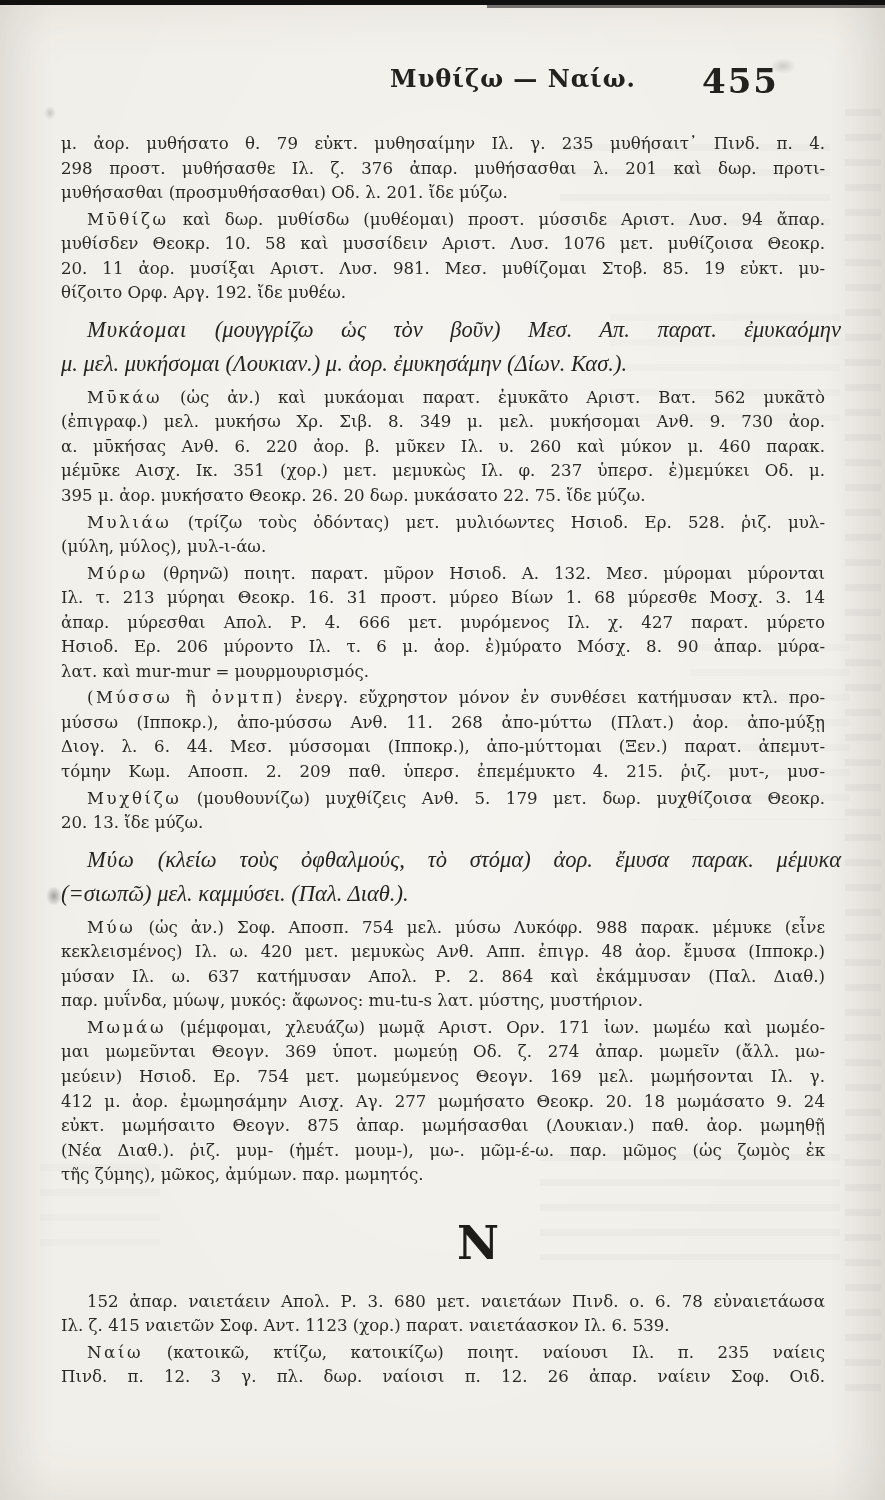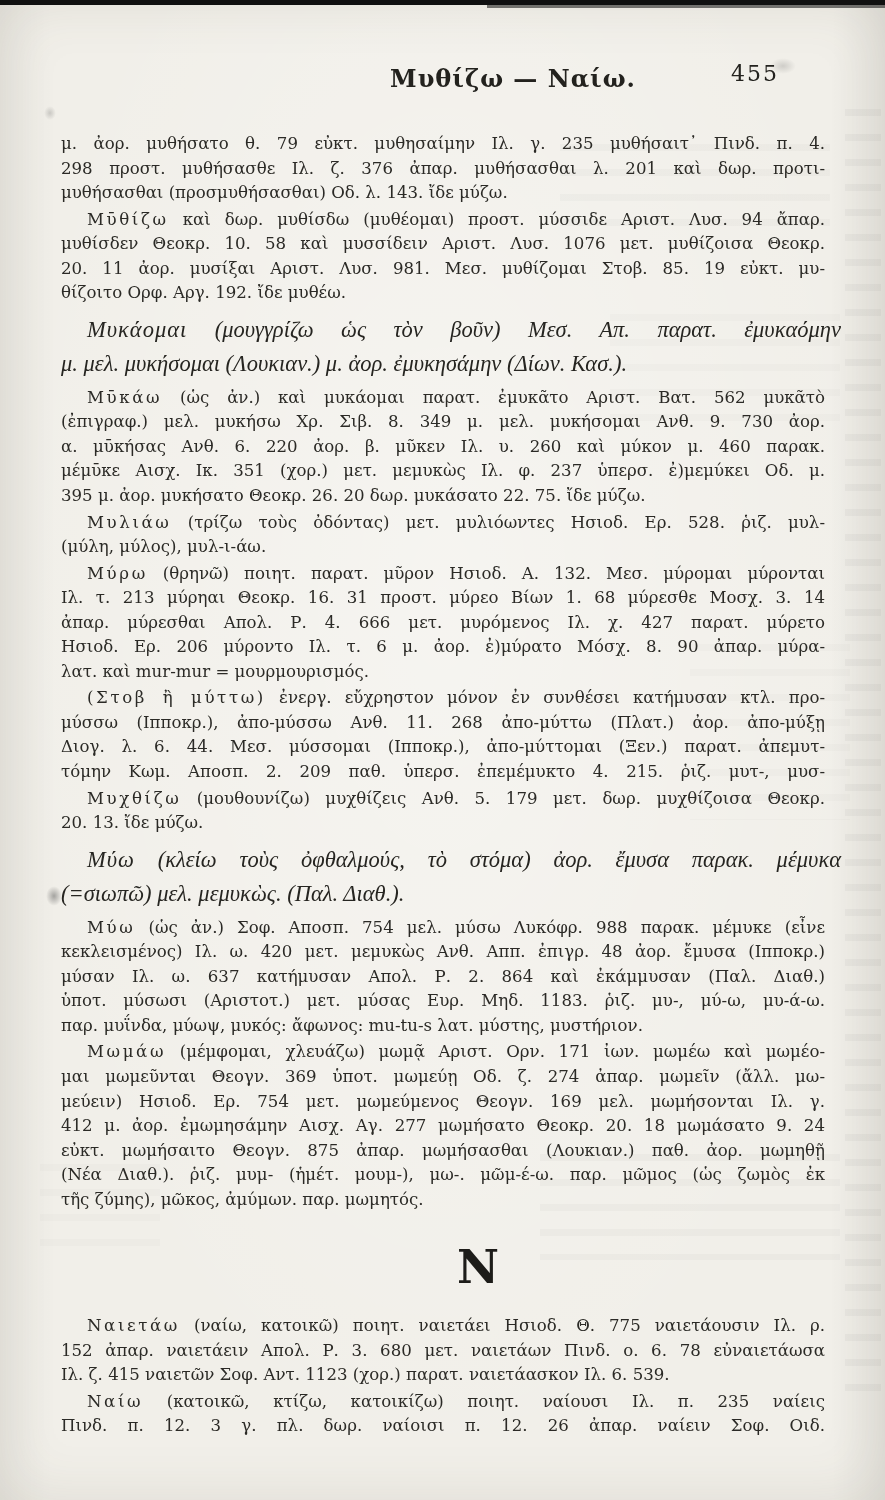--- a/index.html
+++ b/index.html
@@ -33,21 +33,21 @@
   #content{position:absolute;left:61px;top:64px;width:780px;}
 
   #running-head{position:relative;height:44px;}
   #page-title{
     position:absolute;left:0;right:0;text-align:center;
     transform:translateX(62px);
     font-size:24px;font-weight:bold;letter-spacing:1px;color:#23221e;
   }
   #page-number{
     position:absolute;right:62px;top:-3px;
-    font-size:22px;font-weight:normal;color:#23221e;letter-spacing:2px;
+    font-size:34px;font-weight:bold;color:#23221e;letter-spacing:2px;
   }
 
   #text-block{margin-top:24px;}
   .para{margin:0 16px 2px 0;}
   .para .line{
     font-size:16.6px;line-height:24.55px;
     text-align:justify;text-align-last:justify;
     white-space:normal;
   }
   .para .line.last{text-align-last:left;}
@@ -85,21 +85,21 @@
 
   <div id="content">
     <div id="running-head">
       <div id="page-title">Μυθίζω — Ναίω.</div>
       <div id="page-number">455</div>
     </div>
     <div id="text-block">
         <div class="para continuation">
           <div class="line"><span>μ. ἀορ. μυθήσατο θ. 79 εὐκτ. μυθησαίμην Ιλ. γ. 235 μυθήσαιτ᾽ Πινδ. π. 4.</span></div>
           <div class="line"><span>298 προστ. μυθήσασθε Ιλ. ζ. 376 ἀπαρ. μυθήσασθαι λ. 201 καὶ δωρ. προτι-</span></div>
-          <div class="line last"><span>μυθήσασθαι (προσμυθήσασθαι) Οδ. λ. 143. ἴδε μύζω.</span></div>
+          <div class="line last"><span>μυθήσασθαι (προσμυθήσασθαι) Οδ. λ. 201. ἴδε μύζω.</span></div>
         </div>
         <div class="para entry">
           <div class="line"><span class="head">Μῡθίζω</span><span> καὶ δωρ. μυθίσδω (μυθέομαι) προστ. μύσσιδε Αριστ. Λυσ. 94 ἄπαρ.</span></div>
           <div class="line"><span>μυθίσδεν Θεοκρ. 10. 58 καὶ μυσσίδειν Αριστ. Λυσ. 1076 μετ. μυθίζοισα Θεοκρ.</span></div>
           <div class="line"><span>20. 11 ἀορ. μυσίξαι Αριστ. Λυσ. 981. Μεσ. μυθίζομαι Στοβ. 85. 19 εὐκτ. μυ-</span></div>
           <div class="line last"><span>θίζοιτο Ορφ. Αργ. 192. ἴδε μυθέω.</span></div>
         </div>
         <div class="para entry-large">
           <div class="line"><span class="head">Μυκάομαι</span><span> (μουγγρίζω ὡς τὸν βοῦν) Μεσ. Απ. παρατ. ἐμυκαόμην</span></div>
           <div class="line last"><span>μ. μελ. μυκήσομαι (Λουκιαν.) μ. ἀορ. ἐμυκησάμην (Δίων. Κασ.).</span></div>
@@ -116,54 +116,52 @@
           <div class="line last"><span>(μύλη, μύλος), μυλ-ι-άω.</span></div>
         </div>
         <div class="para entry">
           <div class="line"><span class="head">Μύρω</span><span> (θρηνῶ) ποιητ. παρατ. μῦρον Ησιοδ. Α. 132. Μεσ. μύρομαι μύρονται</span></div>
           <div class="line"><span>Ιλ. τ. 213 μύρηαι Θεοκρ. 16. 31 προστ. μύρεο Βίων 1. 68 μύρεσθε Μοσχ. 3. 14</span></div>
           <div class="line"><span>ἀπαρ. μύρεσθαι Απολ. Ρ. 4. 666 μετ. μυρόμενος Ιλ. χ. 427 παρατ. μύρετο</span></div>
           <div class="line"><span>Ησιοδ. Ερ. 206 μύροντο Ιλ. τ. 6 μ. ἀορ. ἐ)μύρατο Μόσχ. 8. 90 ἀπαρ. μύρα-</span></div>
           <div class="line last"><span>λατ. καὶ mur-mur = μουρμουρισμός.</span></div>
         </div>
         <div class="para entry">
-          <div class="line"><span class="head">(Στοβ ἢ μύττω)</span><span> ἐνεργ. εὔχρηστον μόνον ἐν συνθέσει κατήμυσαν κτλ. προ-</span></div>
+          <div class="line"><span class="head">(Μύσσω ἢ ὀνμτπ)</span><span> ἐνεργ. εὔχρηστον μόνον ἐν συνθέσει κατήμυσαν κτλ. προ-</span></div>
           <div class="line"><span>μύσσω (Ιπποκρ.), ἀπο-μύσσω Ανθ. 11. 268 ἀπο-μύττω (Πλατ.) ἀορ. ἀπο-μύξῃ</span></div>
           <div class="line"><span>Διογ. λ. 6. 44. Μεσ. μύσσομαι (Ιπποκρ.), ἀπο-μύττομαι (Ξεν.) παρατ. ἀπεμυτ-</span></div>
           <div class="line"><span>τόμην Κωμ. Αποσπ. 2. 209 παθ. ὑπερσ. ἐπεμέμυκτο 4. 215. ῥιζ. μυτ-, μυσ-</span></div>
         </div>
         <div class="para entry">
           <div class="line"><span class="head">Μυχθίζω</span><span> (μουθουνίζω) μυχθίζεις Ανθ. 5. 179 μετ. δωρ. μυχθίζοισα Θεοκρ.</span></div>
           <div class="line last"><span>20. 13. ἴδε μύζω.</span></div>
         </div>
         <div class="para entry-large">
           <div class="line"><span class="head">Μύω</span><span> (κλείω τοὺς ὀφθαλμούς, τὸ στόμα) ἀορ. ἔμυσα παρακ. μέμυκα</span></div>
-          <div class="line last"><span>(=σιωπῶ) μελ. μεμυκὼς. (Παλ. Διαθ.).</span></div>
+          <div class="line last"><span>(=σιωπῶ) μελ. καμμύσει. (Παλ. Διαθ.).</span></div>
         </div>
         <div class="para entry">
           <div class="line"><span class="head">Μύω</span><span> (ὡς ἀν.) Σοφ. Αποσπ. 754 μελ. μύσω Λυκόφρ. 988 παρακ. μέμυκε (εἶνε</span></div>
           <div class="line"><span>κεκλεισμένος) Ιλ. ω. 420 μετ. μεμυκὼς Ανθ. Αππ. ἐπιγρ. 48 ἀορ. ἔμυσα (Ιπποκρ.)</span></div>
           <div class="line"><span>μύσαν Ιλ. ω. 637 κατήμυσαν Απολ. Ρ. 2. 864 καὶ ἐκάμμυσαν (Παλ. Διαθ.)</span></div>
-          <div class="line"><span>ὑποτ. μύσωσι (Αριστοτ.) μετ. μύσας Ευρ. Μηδ. 1183. ῥιζ. μυ-, μύ-ω, μυ-ά-ω.</span></div>
           <div class="line last"><span>παρ. μυΐνδα, μύωψ, μυκός: ἄφωνος: mu-tu-s λατ. μύστης, μυστήριον.</span></div>
         </div>
         <div class="para entry">
           <div class="line"><span class="head">Μωμάω</span><span> (μέμφομαι, χλευάζω) μωμᾷ Αριστ. Ορν. 171 ἰων. μωμέω καὶ μωμέο-</span></div>
           <div class="line"><span>μαι μωμεῦνται Θεογν. 369 ὑποτ. μωμεύῃ Οδ. ζ. 274 ἀπαρ. μωμεῖν (ἄλλ. μω-</span></div>
           <div class="line"><span>μεύειν) Ησιοδ. Ερ. 754 μετ. μωμεύμενος Θεογν. 169 μελ. μωμήσονται Ιλ. γ.</span></div>
           <div class="line"><span>412 μ. ἀορ. ἐμωμησάμην Αισχ. Αγ. 277 μωμήσατο Θεοκρ. 20. 18 μωμάσατο 9. 24</span></div>
           <div class="line"><span>εὐκτ. μωμήσαιτο Θεογν. 875 ἀπαρ. μωμήσασθαι (Λουκιαν.) παθ. ἀορ. μωμηθῇ</span></div>
           <div class="line"><span>(Νέα Διαθ.). ῥιζ. μυμ- (ἡμέτ. μουμ-), μω-. μῶμ-έ-ω. παρ. μῶμος (ὡς ζωμὸς ἐκ</span></div>
           <div class="line last"><span>τῆς ζύμης), μῶκος, ἀμύμων. παρ. μωμητός.</span></div>
         </div>
         <div class="para letter">
           <div class="line last"><span>Ν</span></div>
         </div>
         <div class="para entry">
-          <div class="line"><span class="head">Ναιετάω</span><span> (ναίω, κατοικῶ) ποιητ. ναιετάει Ησιοδ. Θ. 775 ναιετάουσιν Ιλ. ρ.</span></div>
           <div class="line"><span>152 ἀπαρ. ναιετάειν Απολ. Ρ. 3. 680 μετ. ναιετάων Πινδ. ο. 6. 78 εὐναιετάωσα</span></div>
           <div class="line last"><span>Ιλ. ζ. 415 ναιετῶν Σοφ. Αντ. 1123 (χορ.) παρατ. ναιετάασκον Ιλ. 6. 539.</span></div>
         </div>
         <div class="para entry">
           <div class="line"><span class="head">Ναίω</span><span> (κατοικῶ, κτίζω, κατοικίζω) ποιητ. ναίουσι Ιλ. π. 235 ναίεις</span></div>
           <div class="line"><span>Πινδ. π. 12. 3 γ. πλ. δωρ. ναίοισι π. 12. 26 ἀπαρ. ναίειν Σοφ. Οιδ.</span></div>
         </div>
       </div>
   </div>
 </div>

